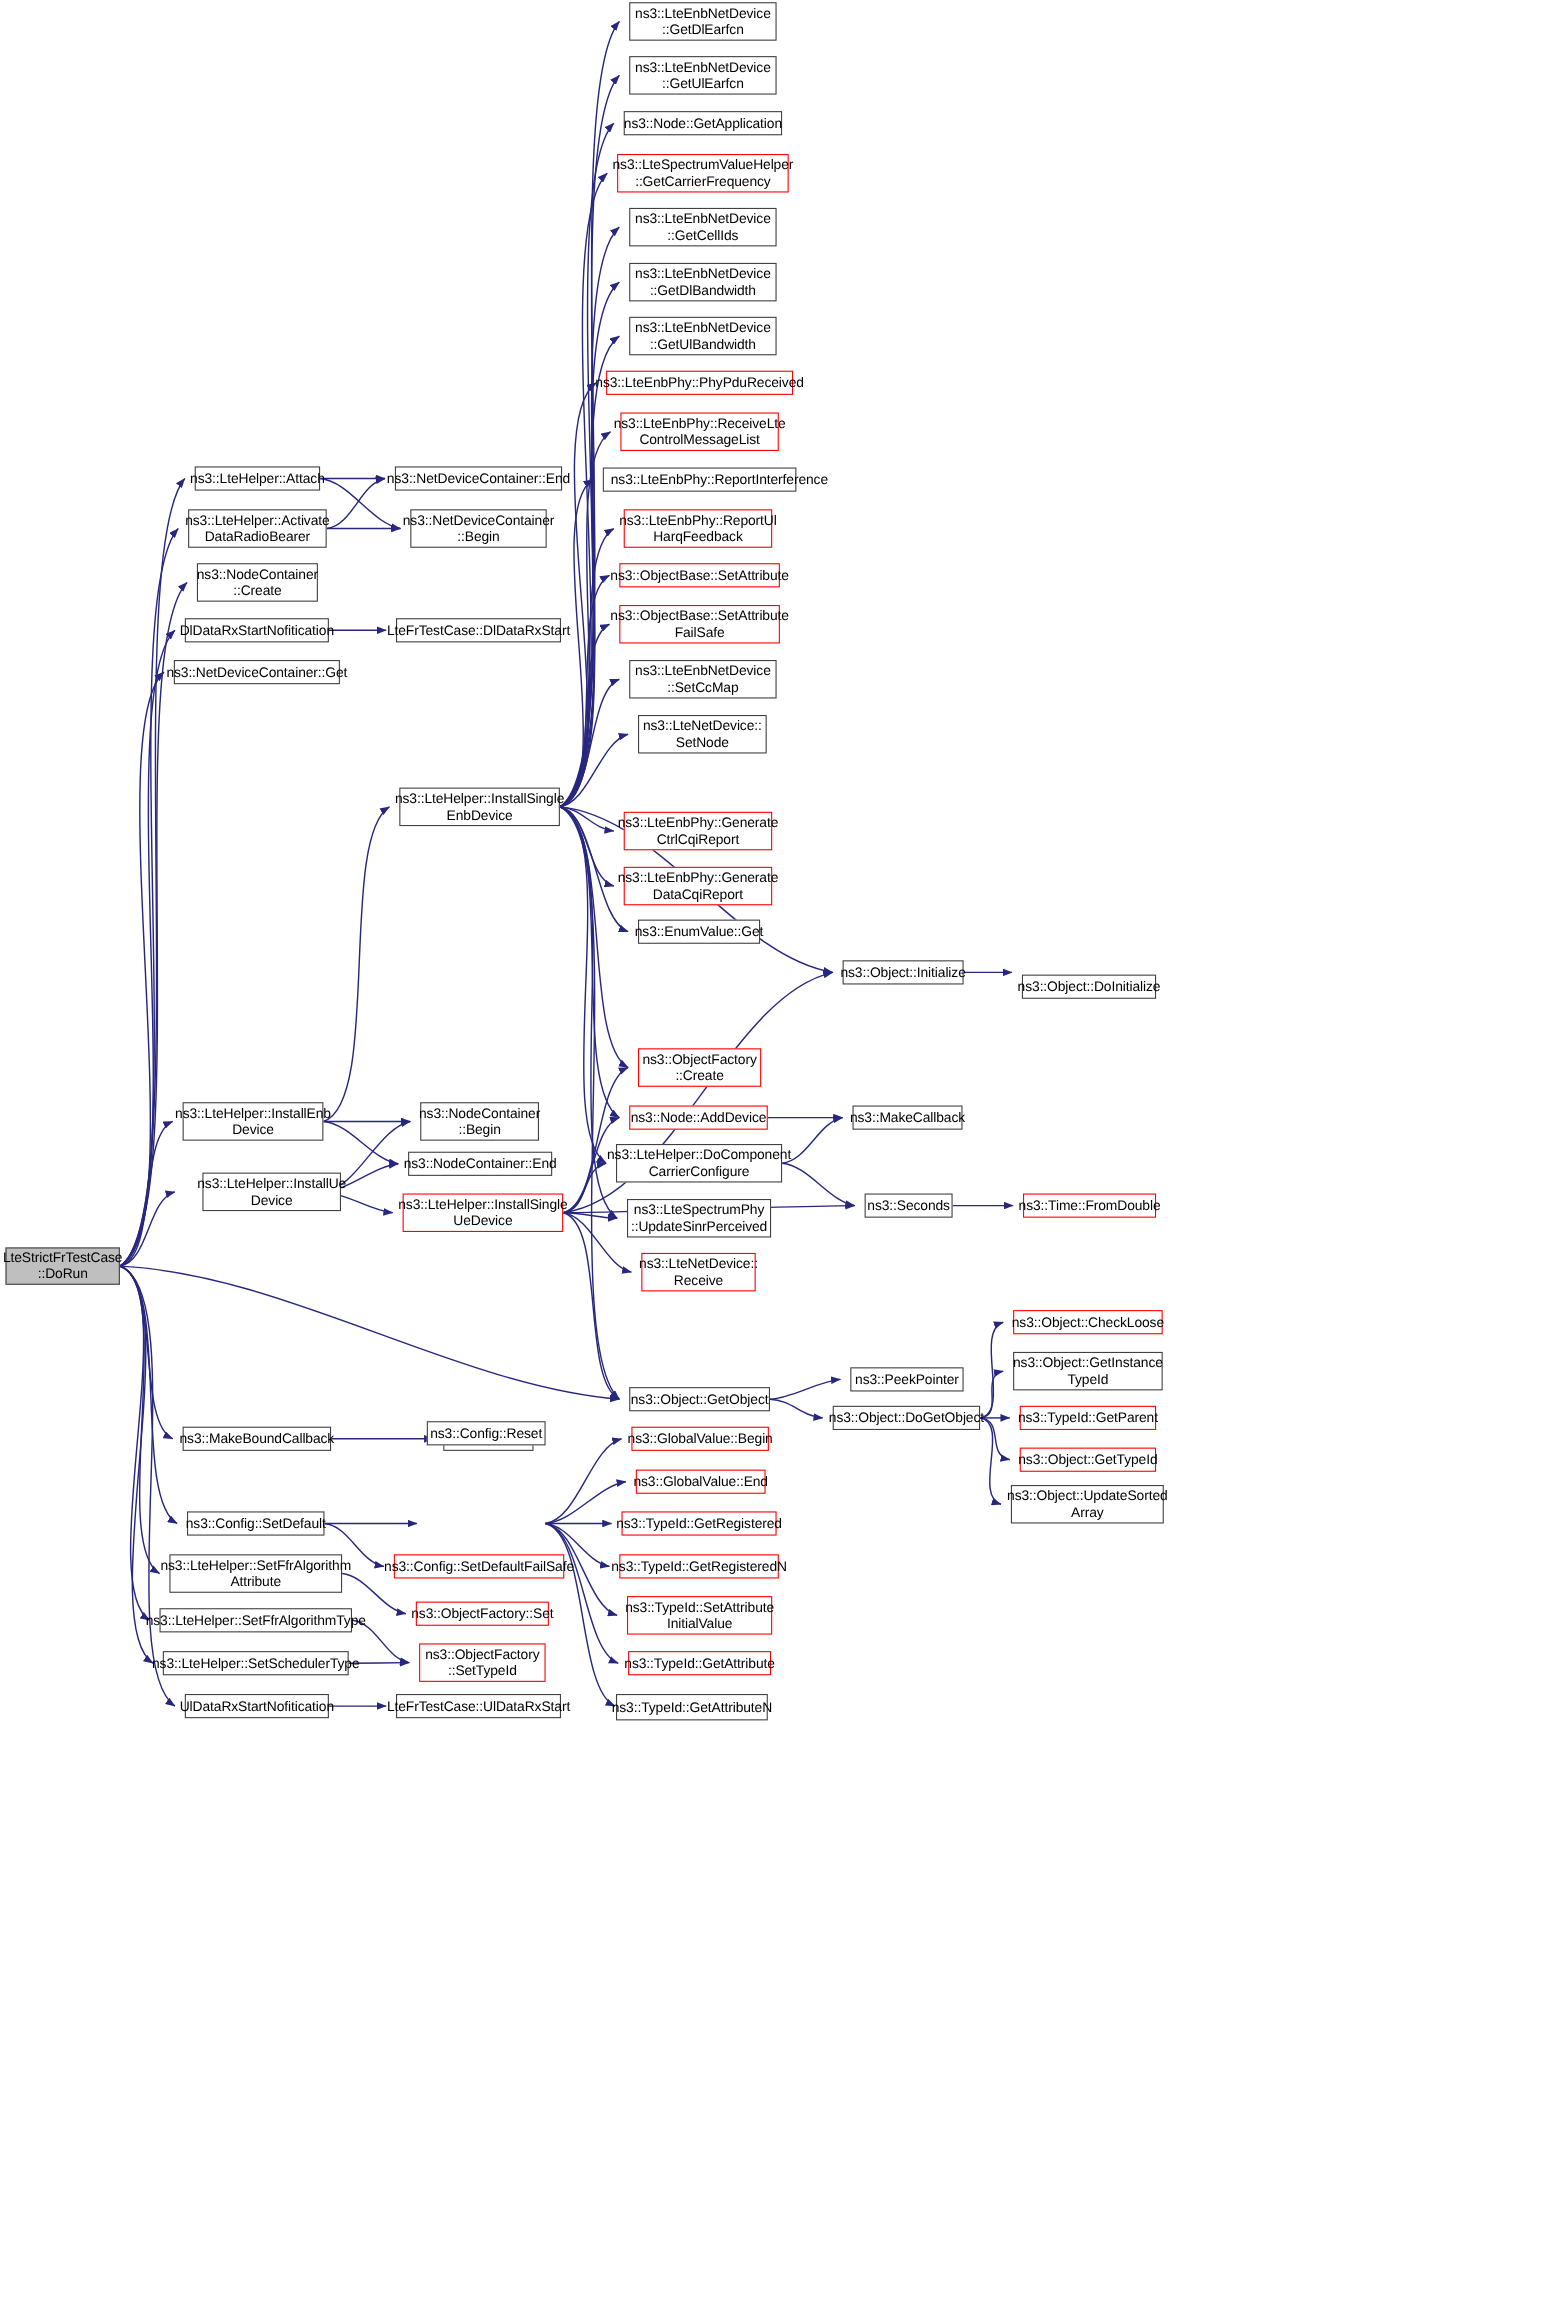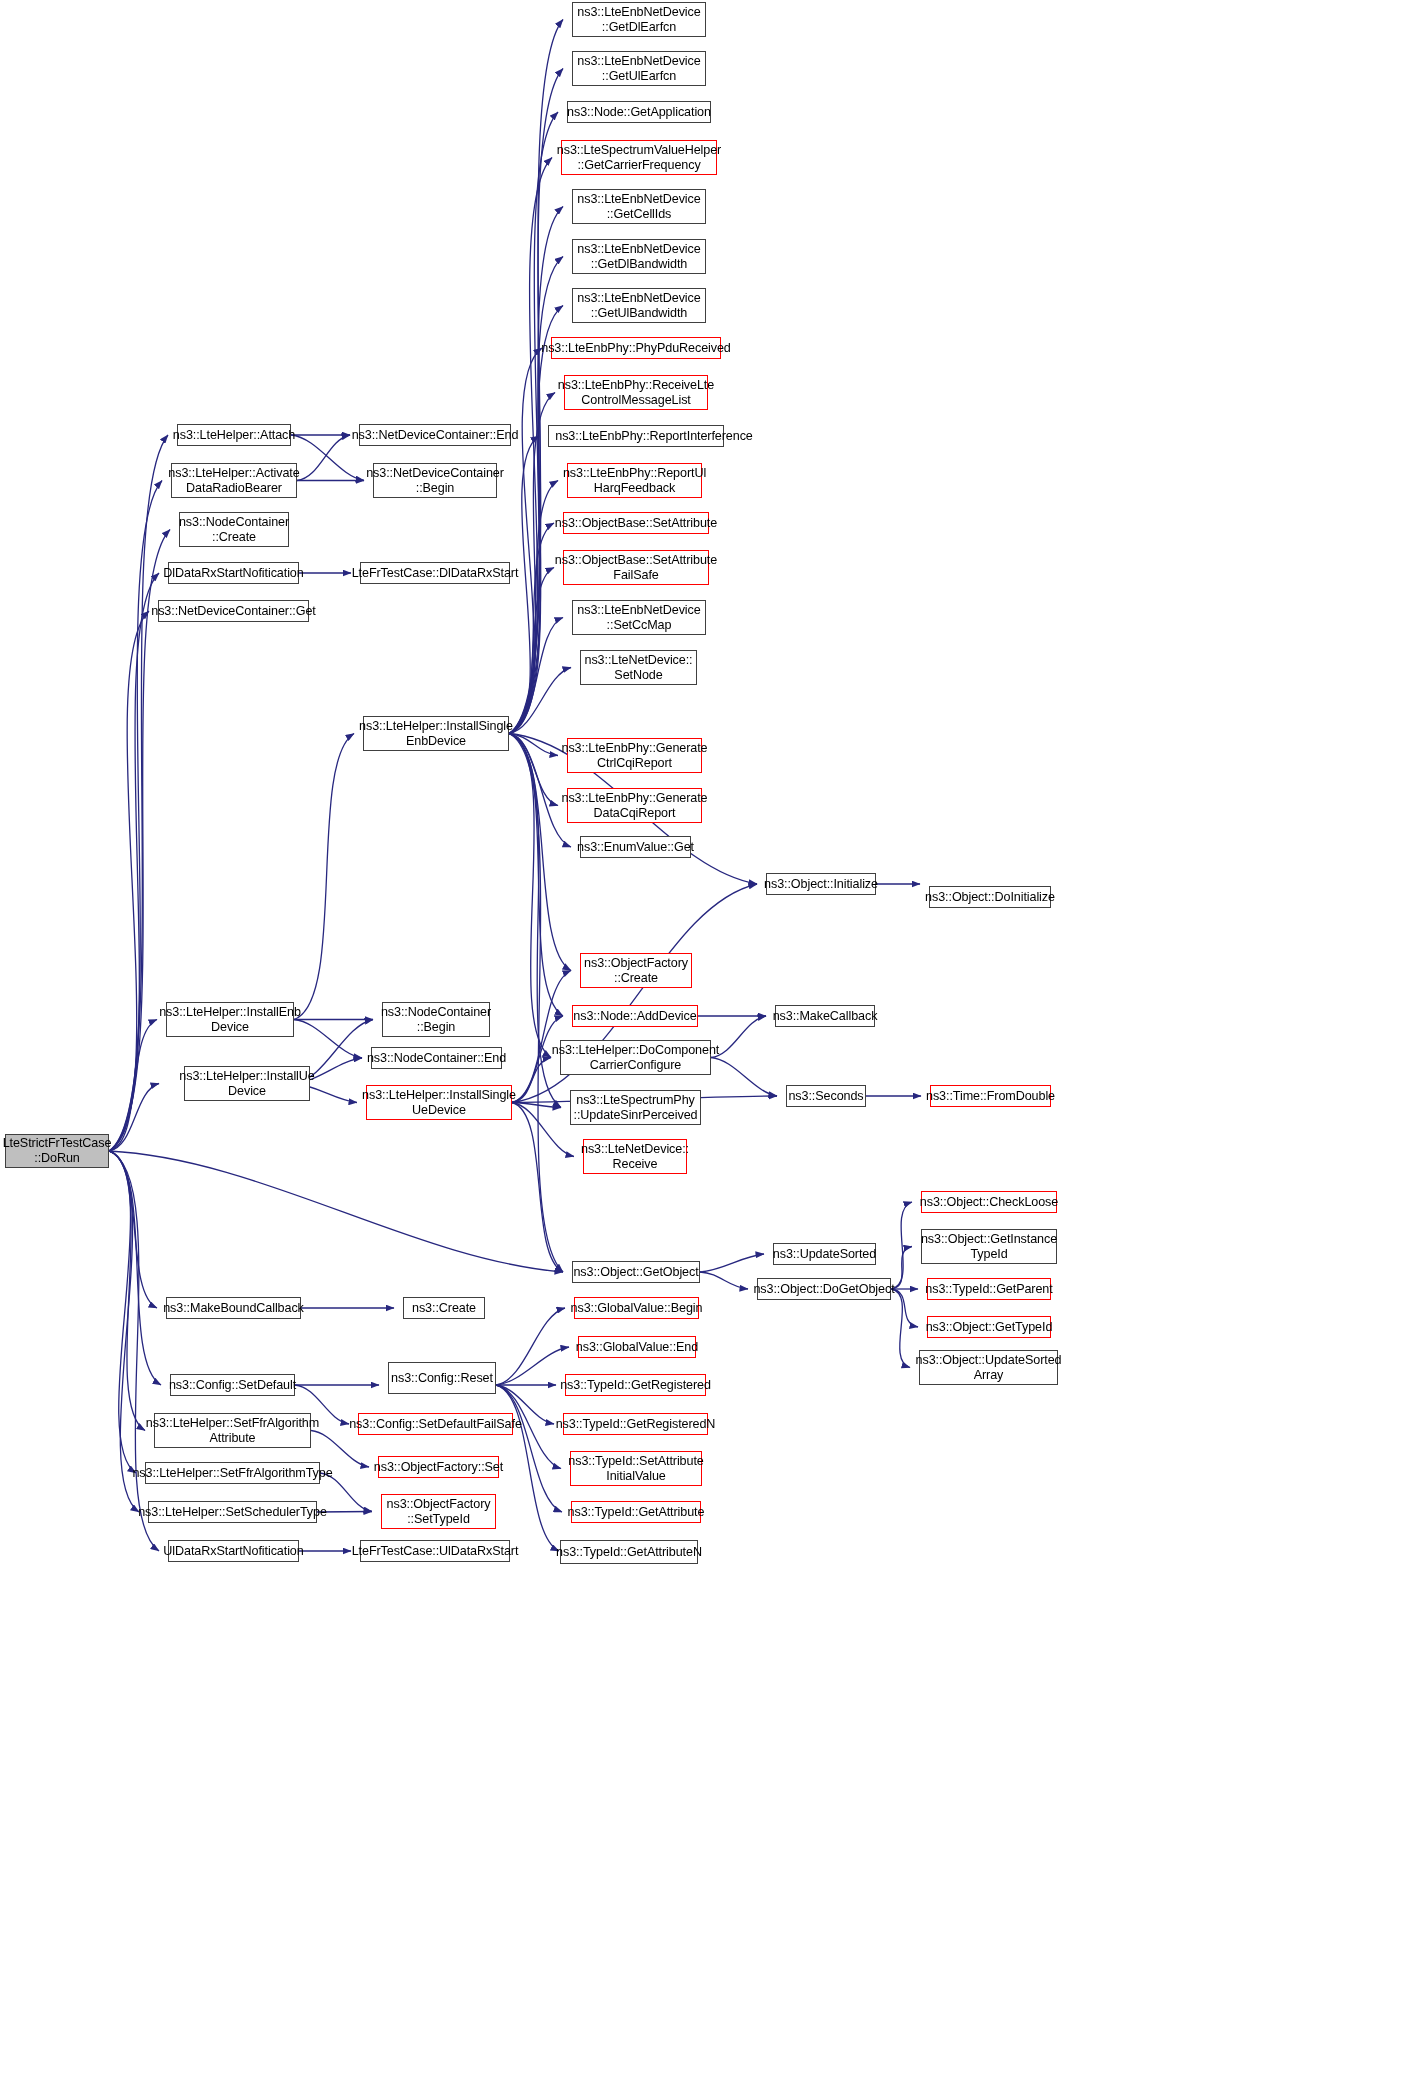--- a/index.html
+++ b/index.html
@@ -189,32 +189,32 @@
       <div class="node" style="left: 570px; top: 1090px; width: 131px; height: 35px;">ns3::LteSpectrumPhy
 ::UpdateSinrPerceived</div>
       <div class="node" style="left: 786px; top: 1085px; width: 80px; height: 22px;">ns3::Seconds</div>
       <div class="node red" style="left: 930px; top: 1085px; width: 121px; height: 22px;">ns3::Time::FromDouble</div>
       <div class="node red" style="left: 583px; top: 1139px; width: 104px; height: 35px;">ns3::LteNetDevice::
 Receive</div>
       <div class="node red" style="left: 921px; top: 1191px; width: 136px; height: 22px;">ns3::Object::CheckLoose</div>
       <div class="node" style="left: 921px; top: 1229px; width: 136px; height: 35px;">ns3::Object::GetInstance
 TypeId</div>
       <div class="node" style="left: 572px; top: 1261px; width: 128px; height: 22px;">ns3::Object::GetObject</div>
-      <div class="node" style="left: 773px; top: 1243px; width: 103px; height: 22px;">ns3::UpdateSorted</div>
+      <div class="node" style="left: 773px; top: 1243px; width: 103px; height: 22px;">ns3::PeekPointer</div>
       <div class="node" style="left: 757px; top: 1278px; width: 134px; height: 22px;">ns3::Object::DoGetObject</div>
       <div class="node red" style="left: 927px; top: 1278px; width: 124px; height: 22px;">ns3::TypeId::GetParent</div>
       <div class="node red" style="left: 927px; top: 1316px; width: 124px; height: 22px;">ns3::Object::GetTypeId</div>
       <div class="node" style="left: 919px; top: 1350px; width: 139px; height: 35px;">ns3::Object::UpdateSorted
 Array</div>
       <div class="node" style="left: 166px; top: 1297px; width: 135px; height: 22px;">ns3::MakeBoundCallback</div>
       <div class="node" style="left: 403px; top: 1297px; width: 82px; height: 22px;">ns3::Create</div>
       <div class="node red" style="left: 574px; top: 1297px; width: 125px; height: 22px;">ns3::GlobalValue::Begin</div>
       <div class="node red" style="left: 578px; top: 1336px; width: 118px; height: 22px;">ns3::GlobalValue::End</div>
       <div class="node" style="left: 170px; top: 1374px; width: 125px; height: 22px;">ns3::Config::SetDefault</div>
-      <div class="node" style="left: 388px; top: 1362px; width: 108px; height: 32px;">ns3::Config::Reset</div>
+      <div class="node" style="left: 388px; top: 1292px; width: 108px; height: 22px;">ns3::Config::Reset</div>
       <div class="node red" style="left: 565px; top: 1374px; width: 141px; height: 22px;">ns3::TypeId::GetRegistered</div>
       <div class="node" style="left: 154px; top: 1413px; width: 157px; height: 35px;">ns3::LteHelper::SetFfrAlgorithm
 Attribute</div>
       <div class="node red" style="left: 358px; top: 1413px; width: 155px; height: 22px;">ns3::Config::SetDefaultFailSafe</div>
       <div class="node red" style="left: 563px; top: 1413px; width: 145px; height: 22px;">ns3::TypeId::GetRegisteredN</div>
       <div class="node" style="left: 145px; top: 1462px; width: 175px; height: 22px;">ns3::LteHelper::SetFfrAlgorithmType</div>
       <div class="node red" style="left: 378px; top: 1456px; width: 121px; height: 22px;">ns3::ObjectFactory::Set</div>
       <div class="node red" style="left: 570px; top: 1451px; width: 132px; height: 35px;">ns3::TypeId::SetAttribute
 InitialValue</div>
       <div class="node" style="left: 148px; top: 1501px; width: 169px; height: 22px;">ns3::LteHelper::SetSchedulerType</div>

